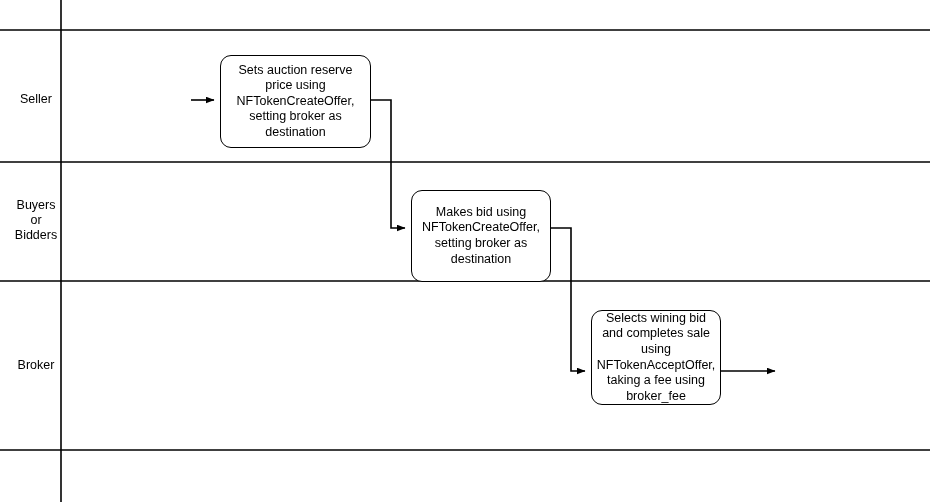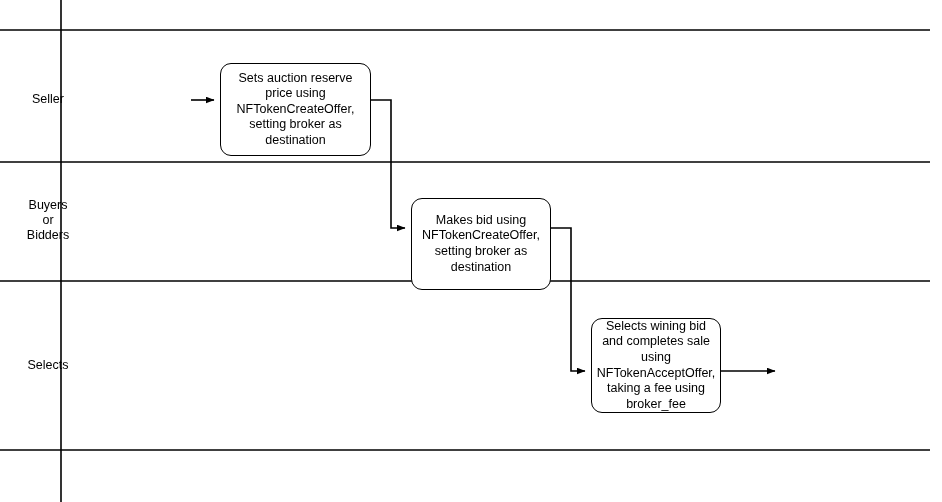--- a/index.html
+++ b/index.html
@@ -25,40 +25,39 @@
     height: 502px;
   }
   .lane-label {
     position: absolute;
     text-align: center;
     color: #000000;
     font-size: 12.5px;
     line-height: 15px;
     font-family: "Liberation Sans", sans-serif;
     white-space: pre-line;
-    left: 12px;
+    left: 0;
     width: 72px;
   }
   .node-box {
     position: absolute;
     box-sizing: border-box;
     border: 1.4px solid #000000;
     border-radius: 11px;
     background: #ffffff;
     color: #000000;
     font-size: 12.5px;
     line-height: 15.6px;
     font-family: "Liberation Sans", sans-serif;
     text-align: center;
     display: flex;
     align-items: center;
     justify-content: center;
     padding: 0 5px;
     white-space: pre-line;
-    margin-top: 8px;
   }
 </style>
 </head>
 <body>
 
 <div id="canvas">
 
   <svg id="diagram-svg" viewBox="0 0 942 502" xmlns="http://www.w3.org/2000/svg">
     <defs>
       <marker id="arrowhead" markerWidth="9" markerHeight="7" refX="8.5" refY="3.5" orient="auto" markerUnits="userSpaceOnUse">
@@ -79,21 +78,21 @@
       <path d="M 371 100 L 391 100 L 391 228 L 405 228" marker-end="url(#arrowhead)"></path>
       <path d="M 551 228 L 571 228 L 571 371 L 585 371" marker-end="url(#arrowhead)"></path>
       <path d="M 721 371 L 775 371" marker-end="url(#arrowhead)"></path>
     </g>
   </svg>
 
   <div class="lane-label" style="top: 92px;">Seller</div>
   <div class="lane-label" style="top: 198px;">Buyers
 or
 Bidders</div>
-  <div class="lane-label" style="top: 358px;">Selects</div>
+  <div class="lane-label" style="top: 358px;">Broker</div>
 
 
   <div class="node-box" style="left: 220px; top: 55px; width: 151px; height: 93px;">Sets auction reserve
 price using
 NFTokenCreateOffer,
 setting broker as
 destination</div>
 
   <div class="node-box" style="left: 411px; top: 190px; width: 140px; height: 92px;">Makes bid using
 NFTokenCreateOffer,

